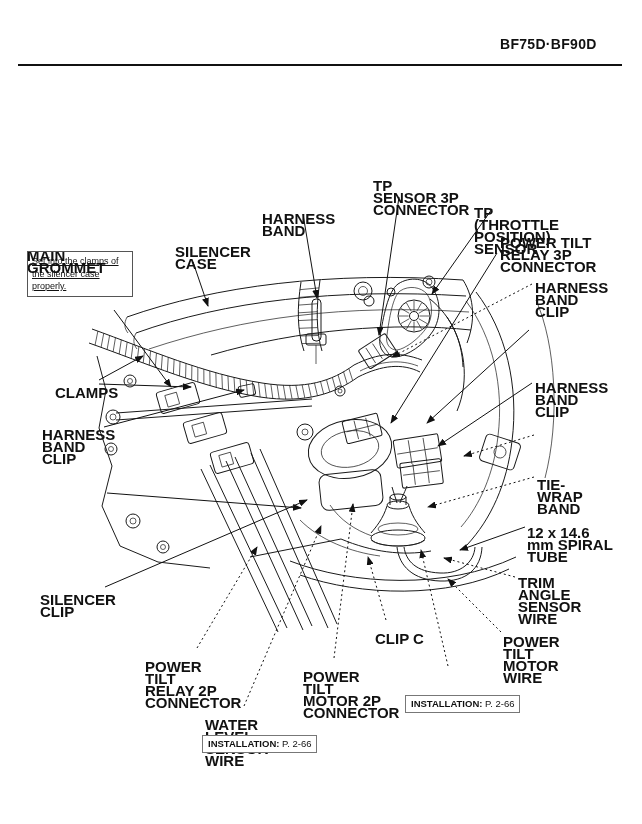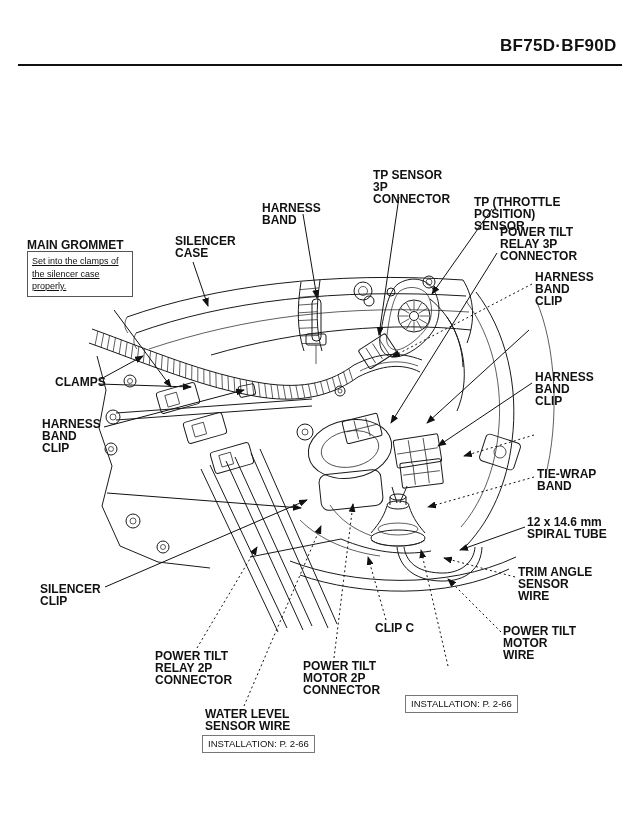--- a/index.html
+++ b/index.html
@@ -1,24 +1,24 @@
 <!DOCTYPE html>
 <html><head>
 <meta charset="utf-8">
 <style>
   html,body{margin:0;padding:0;background:#e8e8e8;}
   #page{position:relative;width:642px;height:824px;background:#ffffff;margin:0 auto;
         font-family:"Liberation Sans",sans-serif;color:#111;overflow:hidden;}
-  .model{position:absolute;left:500px;top:36px;width:122px;font-size:17px;font-weight:bold;letter-spacing:.3px;}
+  .model{position:absolute;left:500px;top:36px;width:122px;font-size:14px;font-weight:bold;letter-spacing:.3px;}
   .rule{position:absolute;left:18px;top:64px;width:604px;height:2px;background:#111;}
-  .co{position:absolute;font-size:12px;font-weight:bold;line-height:12px;}
+  .co{position:absolute;font-size:15px;font-weight:bold;line-height:12px;margin-top:11px;}
   .note-box{position:absolute;left:27px;top:251px;width:96px;border:1.3px solid #555;
             padding:3px 4px;font-size:9px;font-weight:normal;line-height:12.5px;text-decoration:underline;}
   .inst{position:absolute;border:1px solid #777;padding:2px 5px 3px 5px;font-size:9.5px;background:#fff;white-space:nowrap;}
-  .inst .lb{font-weight:normal;}
+  .inst .lb{font-weight:bold;}
   .inst .pg{font-weight:normal;}
   svg{position:absolute;left:0;top:0;}
   .ink{stroke:#1a1a1a;fill:none;stroke-width:1;}
   .thin{stroke:#1a1a1a;fill:none;stroke-width:.7;}
   .ldr{stroke:#111;fill:none;stroke-width:1;}
   .dsh{stroke-dasharray:2 2.8;}
 </style>
 <title>BF75D·BF90D</title></head>
 <body>
 
@@ -266,21 +266,21 @@
   <div class="co" style="left:474px;top:196px;width:100px">TP (THROTTLE POSITION) SENSOR</div>
   <div class="co" style="left:500px;top:226px;width:108px">POWER TILT RELAY 3P CONNECTOR</div>
   <div class="co" style="left:535px;top:271px;width:62px">HARNESS BAND CLIP</div>
   <div class="co" style="left:535px;top:371px;width:62px">HARNESS BAND CLIP</div>
   <div class="co" style="left:537px;top:468px;width:60px">TIE-WRAP BAND</div>
   <div class="co" style="left:527px;top:516px;width:88px">12 x 14.6 mm SPIRAL TUBE</div>
   <div class="co" style="left:518px;top:566px;width:76px">TRIM ANGLE SENSOR WIRE</div>
   <div class="co" style="left:55px;top:376px;width:60px">CLAMPS</div>
   <div class="co" style="left:42px;top:418px;width:62px">HARNESS BAND CLIP</div>
   <div class="co" style="left:40px;top:583px;width:90px">SILENCER CLIP</div>
-  <div class="co" style="left:155px;top:650px;width:80px">POWER TILT RELAY 2P CONNECTOR</div>
+  <div class="co" style="left:145px;top:650px;width:80px">POWER TILT RELAY 2P CONNECTOR</div>
   <div class="co" style="left:303px;top:660px;width:80px">POWER TILT MOTOR 2P CONNECTOR</div>
   <div class="co" style="left:205px;top:708px;width:88px">WATER LEVEL SENSOR WIRE</div>
   <div class="co" style="left:375px;top:622px;width:55px">CLIP C</div>
   <div class="co" style="left:503px;top:625px;width:76px">POWER TILT MOTOR WIRE</div>
 
   <div class="inst" style="left:202px;top:735px">
     <span class="lb">INSTALLATION:</span>
     <span class="pg">P. 2-66</span>
   </div>
   <div class="inst" style="left:405px;top:695px">

